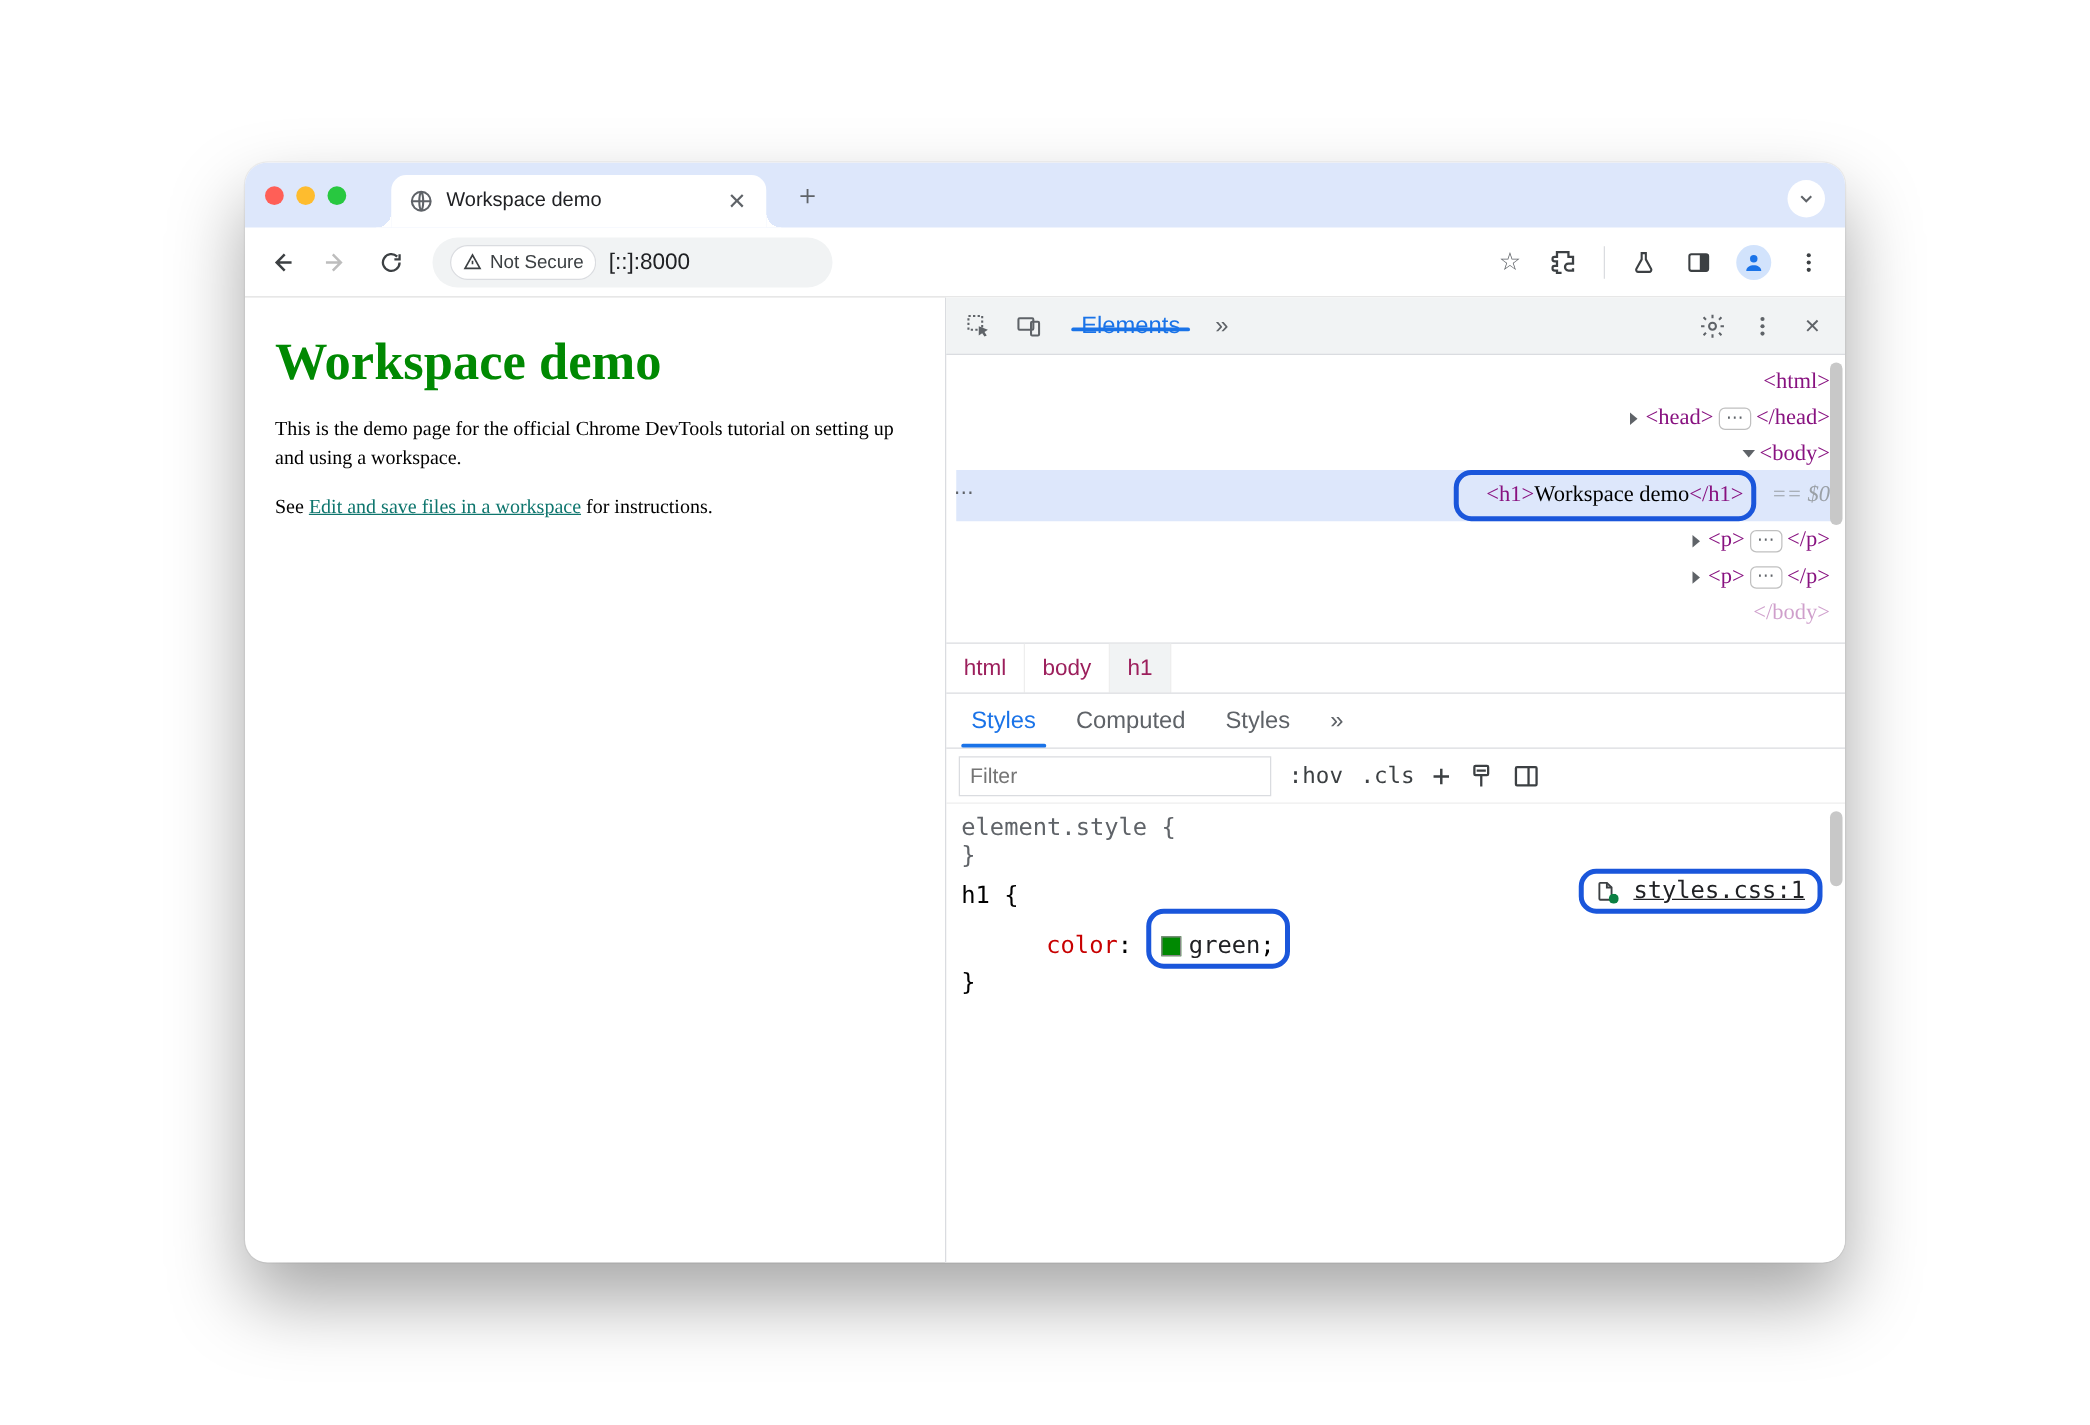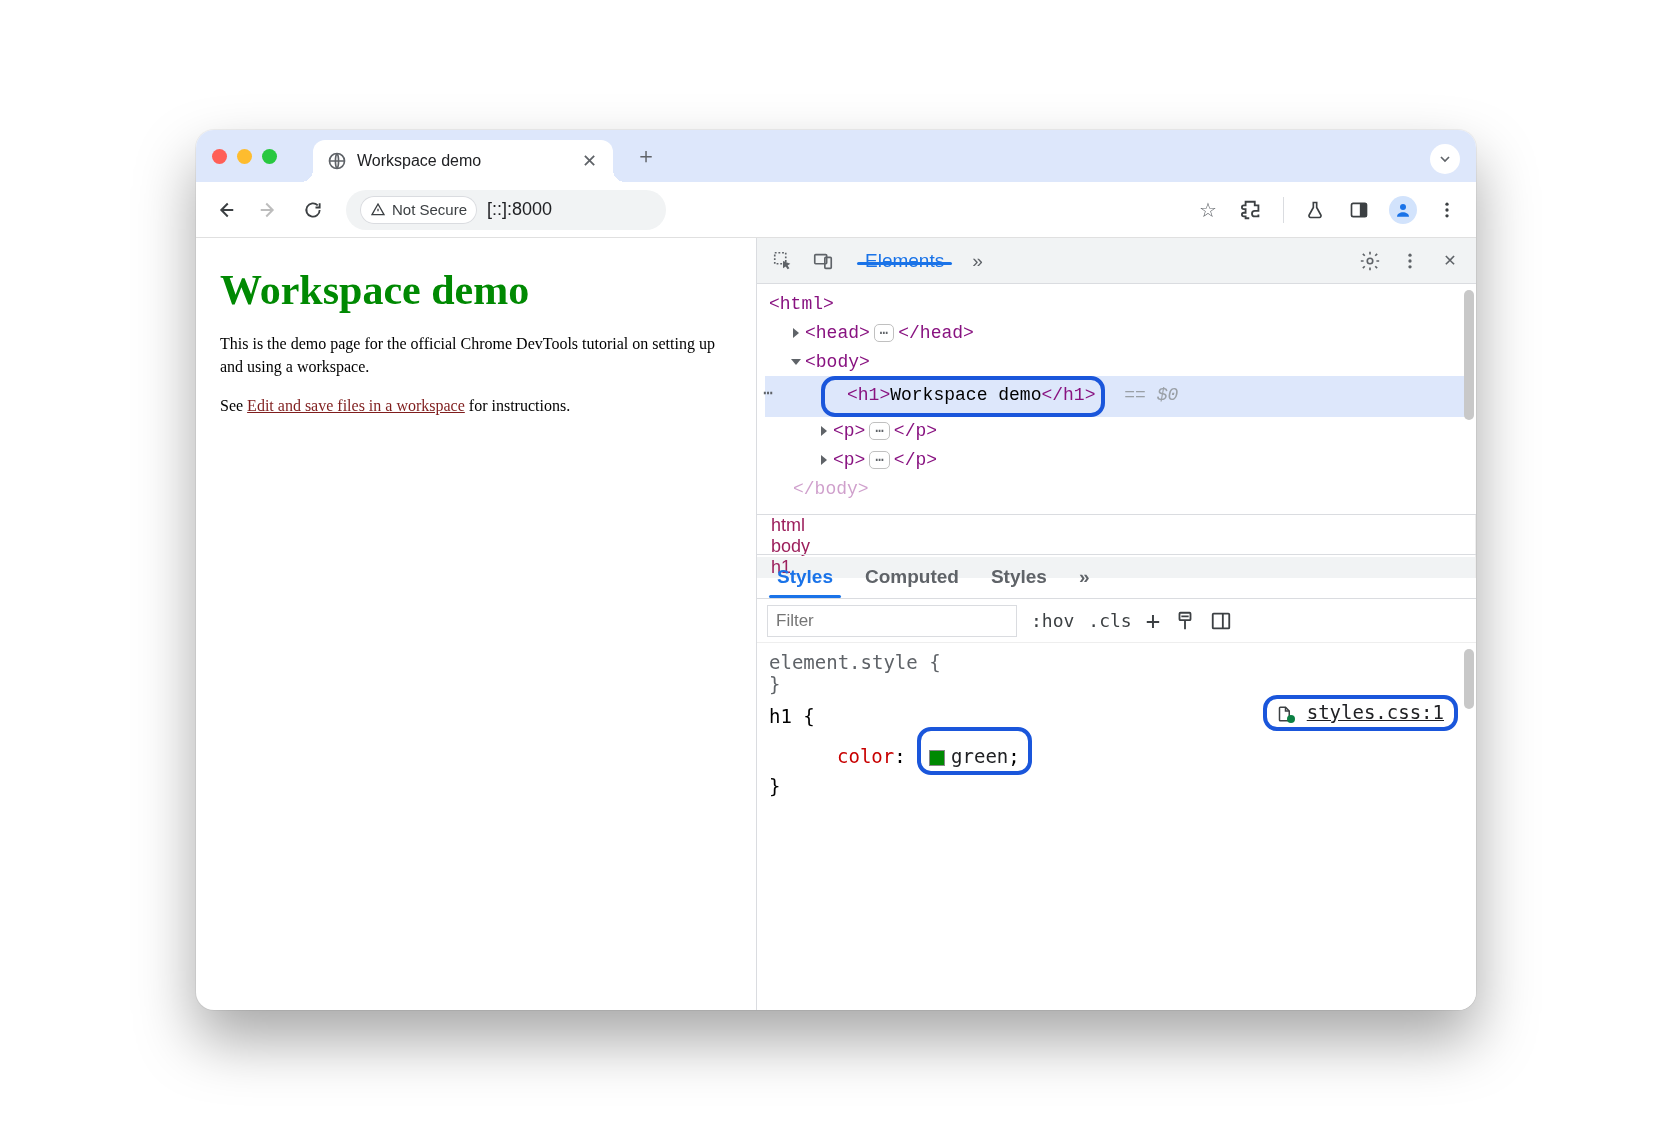--- a/index.html
+++ b/index.html
@@ -114,21 +114,21 @@
     min-height:0;
   }
   .page {
     width: 560px;
     padding: 28px 24px;
     overflow:auto;
     font-family: Georgia, "Times New Roman", serif;
   }
   .page h1 { color:#008902; font-size:42px; font-weight:bold; margin-bottom:18px;}
   .page p { font-size:16px; line-height:1.45; margin-bottom:16px; color:#000;}
-  .page a { color:#7f1d1d; text-decoration:underline;}
+  .page a { color:#0f766e; text-decoration:underline;}
   
   .devtools {
     flex:1;
     border-left:1px solid #dadce0;
     display:flex;
     flex-direction:column;
     background:#fff;
     min-width:0;
     font-family: -apple-system, BlinkMacSystemFont, sans-serif;
   }
@@ -141,21 +141,21 @@
     gap:4px;
     border-bottom:1px solid #dadce0;
   }
   .dt-tbtn { width:36px; height:36px; display:flex; align-items:center;justify-content:center; color:#5f6368; cursor:pointer;}
   .dt-tabs { display:flex; align-items:center; margin-left:6px; height:100%;}
   .dt-tab { padding:0 14px; height:100%; display:flex; align-items:center; font-size:19px; color:#5f6368; cursor:pointer; position:relative;}
   .dt-tab.active { color:#1a73e8;}
   .dt-tab.active:after { content:''; position:absolute; left:6px; right:6px; bottom:0; height:3px; background:#1a73e8; border-radius:2px;}
   .dt-toolbar .spacer { flex:1;}
   
-  .elements-panel { flex:0 0 230px; overflow:hidden; position:relative; font-family: Liberation Mono, monospace; font-size:18px; line-height:1.6;}
+  .elements-panel { flex:0 0 230px; overflow:hidden; position:relative; font-family: Liberation Serif, serif; font-size:18px; line-height:1.6;text-align:right;}
   .el-scroll { position:absolute; top:6px; right:0; width:14px; height:200px; background:transparent;}
   .el-scroll .thumb { position:absolute; top:0; right:2px; width:10px; height:130px; background:#c8c8c8; border-radius:5px;}
   .tree { padding: 6px 8px 6px 8px;}
   .tree-row { white-space:nowrap; padding:0 4px; position:relative;}
   .tree-row.indent1 { padding-left:28px;}
   .tree-row.indent2 { padding-left:56px;}
   .tree-row.selected { background:#dde7fb;}
   .arrow { display:inline-block; width:0;height:0; border-left:6px solid #5f6368; border-top:5px solid transparent; border-bottom:5px solid transparent; margin-right:6px; vertical-align:middle;}
   .arrow.down { transform:rotate(90deg);}
   .tag { color:#881280;}
@@ -169,26 +169,26 @@
     color:#5f6368;
     line-height:16px;
     vertical-align:middle;
     margin:0 4px;
   }
   .eq0 { color:#9aa0a6; font-style:italic; margin-left:8px;}
   .gutter-dots { position:absolute; left:-2px; top:6px; color:#5f6368; font-size:16px;}
   .highlight-pill { border:4px solid #1a56db; border-radius:14px; padding:1px 6px 3px 22px; display:inline-block;}
   .highlight-box { border:4px solid #1a56db; border-radius:14px; padding:2px 10px 4px 8px; display:inline-block;}
   
-  .crumbs { height:40px; border-top:1px solid #dadce0; display:flex; align-items:stretch; font-size:18px;flex-direction:column;}
+  .crumbs { height:40px; border-top:1px solid #dadce0; display:flex; align-items:stretch; font-size:18px;}
   .crumb { padding:0 14px; display:flex; align-items:center; color:#9c1f5c; border-right:1px solid #eee; cursor:pointer;}
   .crumb.active { background:#f1f3f4;}
   
   .styles-subpanel { flex:1; display:flex; flex-direction:column; border-top:1px solid #dadce0; min-height:0;}
-  .sub-tabs { height:44px; display:flex; align-items:center; border-bottom:1px solid #dadce0; padding:0 4px;font-weight:bold;}
+  .sub-tabs { height:44px; display:flex; align-items:center; border-bottom:1px solid #dadce0; padding:0 4px;}
   .sub-tab { padding:0 16px; height:100%; display:flex; align-items:center; font-size:19px; color:#5f6368; cursor:pointer; position:relative;}
   .sub-tab.active { color:#1a73e8;}
   .sub-tab.active:after { content:''; position:absolute; left:8px; right:8px; bottom:0; height:3px; background:#1a73e8; border-radius:2px;}
   .styles-toolbar { height:44px; display:flex; align-items:center; padding:0 10px; gap:14px; border-bottom:1px solid #eee; font-family:Menlo,Consolas,monospace;}
   .filter-input { width:250px; height:32px; border:1px solid #dadce0; padding:0 8px; font-size:17px; color:#5f6368;}
   .stb { font-size:18px; color:#3c4043; cursor:pointer; font-family:Menlo,Consolas,monospace;}
   .styles-body { flex:1; overflow:auto; padding:8px 12px; font-family:Menlo,Consolas,monospace; font-size:19px; position:relative;}
   .rule-src { position:absolute; right:18px; top:52px; }
   .rule-src a { color:#202124; text-decoration:underline;}
   .css-prop { color:#c80000;margin-left:32px;}

